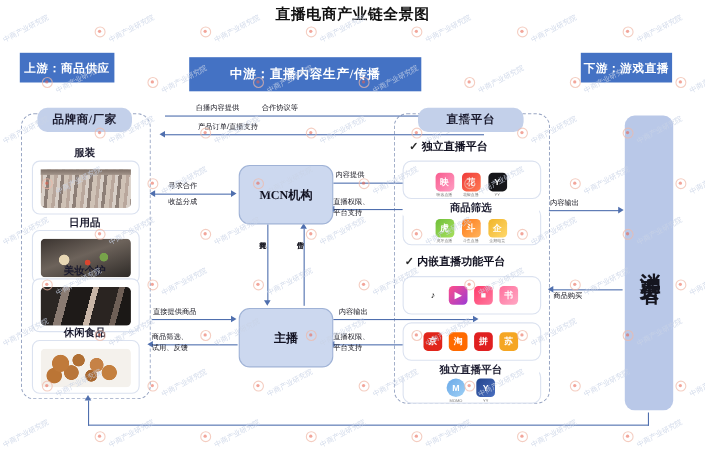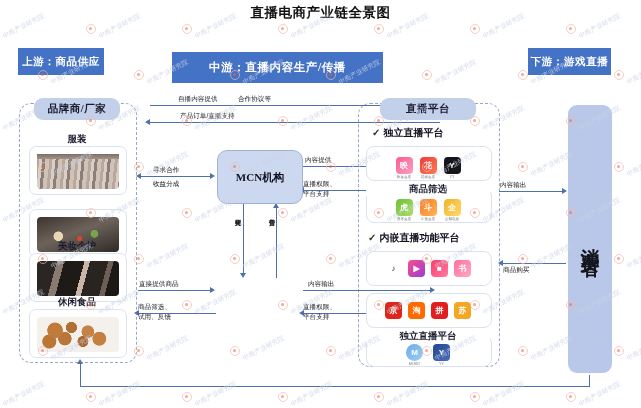--- a/index.html
+++ b/index.html
@@ -150,35 +150,37 @@
   <div class="dots" style="left:405px;top:350px;">······</div>
 
   <div class="pill" id="pill-brand">品牌商/厂家</div>
   <div class="pill" id="pill-plat">直播平台</div>
 
   <div class="prod-label" style="top:133px;">服装</div>
   <div class="prod" style="top:146px;">
     <div class="ph ph-clothes"></div>
   </div>
 
+  <div class="prod-label" style="top:196px;">日用品</div>
   <div class="prod" style="top:209px;">
     <div class="ph ph-daily"></div>
   </div>
 
   <div class="prod-label" style="top:240px;">美妆个护</div>
   <div class="prod" style="top:253px;">
     <div class="ph ph-beauty"></div>
   </div>
 
   <div class="prod-label" style="top:296px;">休闲食品</div>
   <div class="prod" style="top:309px;">
     <div class="ph ph-food"></div>
   </div>
 
   <div class="cbox" id="box-mcn">MCN机构</div>
+  <div class="cbox" id="box-anchor">主播</div>
 
   <div id="box-consumer">
     <span>消费者</span>
   </div>
 
   <div class="chk" style="left:372px;top:126px;">
     <i>✓</i><span>独立直播平台</span>
   </div>
   <div class="pgrp" style="top:146px;height:33px;"></div>
   <div class="icons" style="top:157px;">

